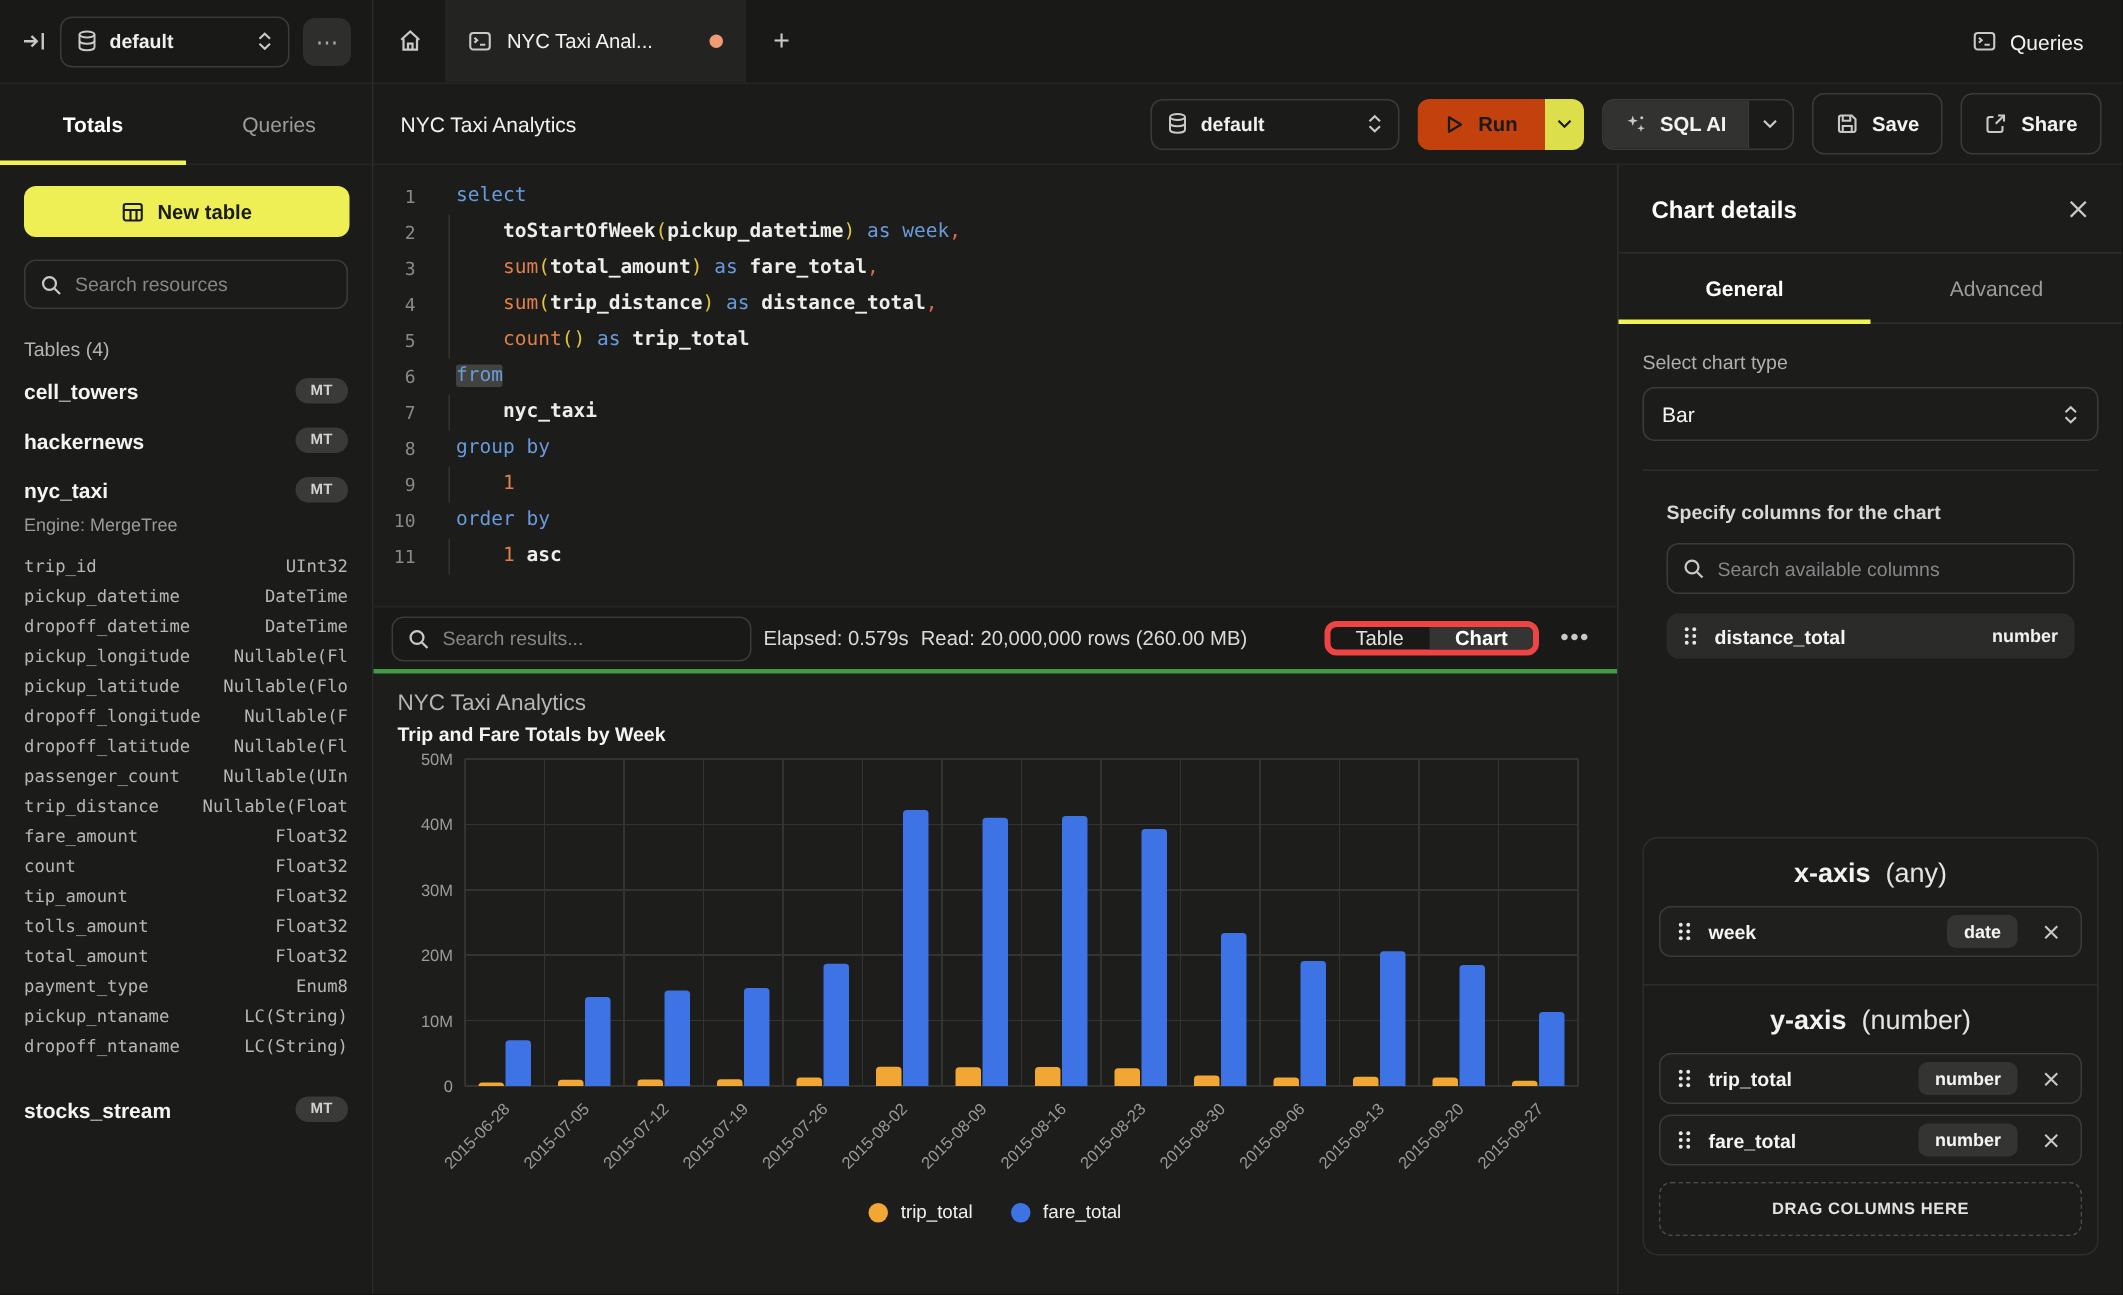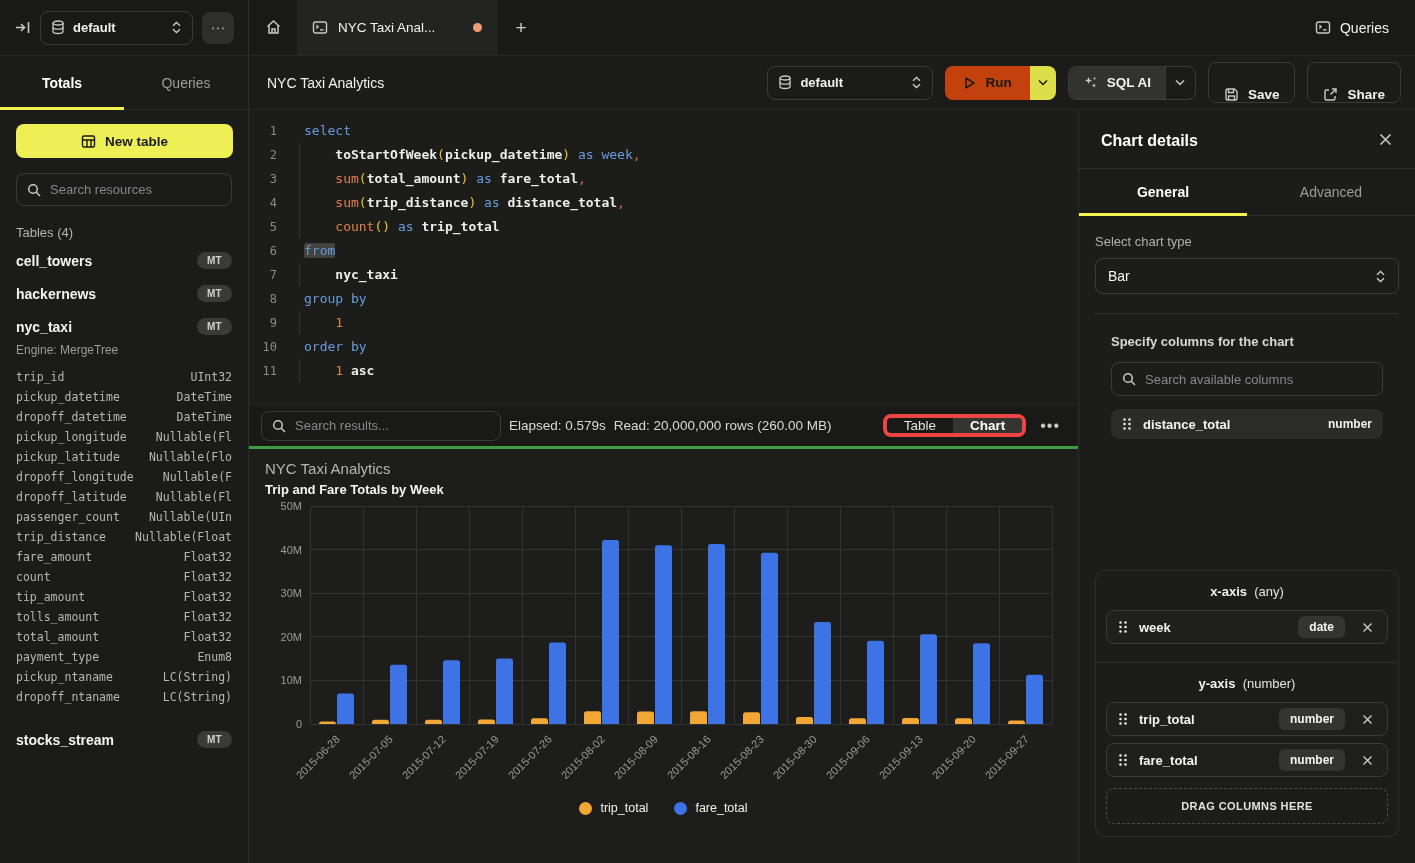--- a/index.html
+++ b/index.html
@@ -62,21 +62,21 @@
   .page-title { font-size:14px; color:#f2f2f0; }
   .toolbar-right { margin-left:auto; display:flex; align-items:center; gap:12px; }
   .toolbar .db-select { width:166px; flex:none; }
   .split-btn { display:flex; border-radius:8px; overflow:hidden; height:34px; cursor:pointer; }
   .run-main { display:flex; align-items:center; gap:9px; padding:0 18px; background:#c2410c; color:#1a1a18; font-weight:700; font-size:13.5px; border:none; cursor:pointer; }
   .run-main .icon { color:#1a1a18; }
   .run-caret { width:26px; background:#dcde4a; border:none; display:flex; align-items:center; justify-content:center; color:#1a1a18; cursor:pointer; }
   .sqlai { border:1px solid #3b3b39; border-radius:8px; overflow:hidden; display:flex; height:34px; }
   .sqlai-main { display:flex; align-items:center; gap:9px; padding:0 14px; background:#323230; color:#f2f2f0; font-weight:600; border:none; cursor:pointer; font-size:13.5px; }
   .sqlai-caret { width:30px; background:transparent; border:none; border-left:1px solid #3b3b39; color:#c9c9c7; display:flex; align-items:center; justify-content:center; cursor:pointer; }
-  .tool-btn { height:41px; display:flex; align-items:flex-end; gap:9px; padding:0 15px; border:1px solid #3b3b39; border-radius:8px; background:transparent; color:#f2f2f0; font-weight:600; font-size:13.5px; cursor:pointer; }
+  .tool-btn { height:41px; display:flex; align-items:center; gap:9px; padding:0 15px; border:1px solid #3b3b39; border-radius:8px; background:transparent; color:#f2f2f0; font-weight:600; font-size:13.5px; cursor:pointer; }
 
   
   .editor { height:294px; flex:none; padding-top:9px; background:#1c1c1a; font-family:"DejaVu Sans Mono", monospace; font-size:13px; overflow:hidden; }
   .code-line { position:relative; display:flex; line-height:24px; }
   .code-line .num { width:28px; padding-left:10px; text-align:right; color:#8a8a88; font-size:12px; flex:none; }
   .code-line pre { margin-left:27px; font-family:inherit; white-space:pre; }
   .code-line.indented::before { content:""; position:absolute; left:50px; top:0; bottom:0; width:1px; background:#35352f; }
   .tok-kw { color:#689bdb; }
   .tok-fn { color:#e07f4a; }
   .tok-par { color:#e2c33c; }
@@ -119,21 +119,21 @@
   .sub-section { margin:20px 16px 0; }
   .sub-label { color:#d8d8d6; font-size:13px; font-weight:700; }
   .sub-section .search-box { margin:13px 0 0; height:34px; }
   .avail-row { margin-top:13px; height:30px; background:#2b2b29; border-radius:8px; display:flex; align-items:center; gap:11px; padding:0 11px; }
   .avail-row .aname { flex:1; font-weight:700; font-size:13px; color:#f4f4f2; }
   .avail-row .atype { font-weight:700; font-size:12px; color:#f0f0ee; }
   .dp-spacer { flex:1; }
   .axes-box { border:1px solid #2d2d2b; border-radius:10px; margin-bottom:12px; }
   .axis-section { padding:13px 10px 18px; }
   .axis-section + .axis-section { border-top:1px solid #2d2d2b; padding-bottom:12px; }
-  .axis-header { text-align:center; color:#f2f2f0; font-size:13px; margin-bottom:11px; }
+  .axis-header { text-align:center; color:#f2f2f0; font-size:18px; margin-bottom:11px; }
   .axis-header b { font-weight:700; }
   .axis-header span { color:#e4e4e2; }
   .pill { border:1px solid #3b3b39; border-radius:8px; height:34px; display:flex; align-items:center; gap:11px; padding:0 8px 0 11px; background:#1f1f1d; }
   .pill + .pill { margin-top:7px; }
   .pill .pname { flex:1; font-weight:700; font-size:13px; color:#f4f4f2; }
   .type-badge { background:#343432; border-radius:6px; padding:4px 11px; font-size:12px; font-weight:700; color:#f4f4f2; }
   .pill-x { background:none; border:none; color:#b0b0ae; cursor:pointer; display:flex; padding:2px 6px; }
   .drop-zone { margin-top:11px; border:1px dashed #4c4c4a; border-radius:8px; height:36px; display:flex; align-items:center; justify-content:center; color:#e2e2e0; font-size:11px; font-weight:700; letter-spacing:.4px; }
   .drag-dots { color:#e8e8e6; }
 </style>

